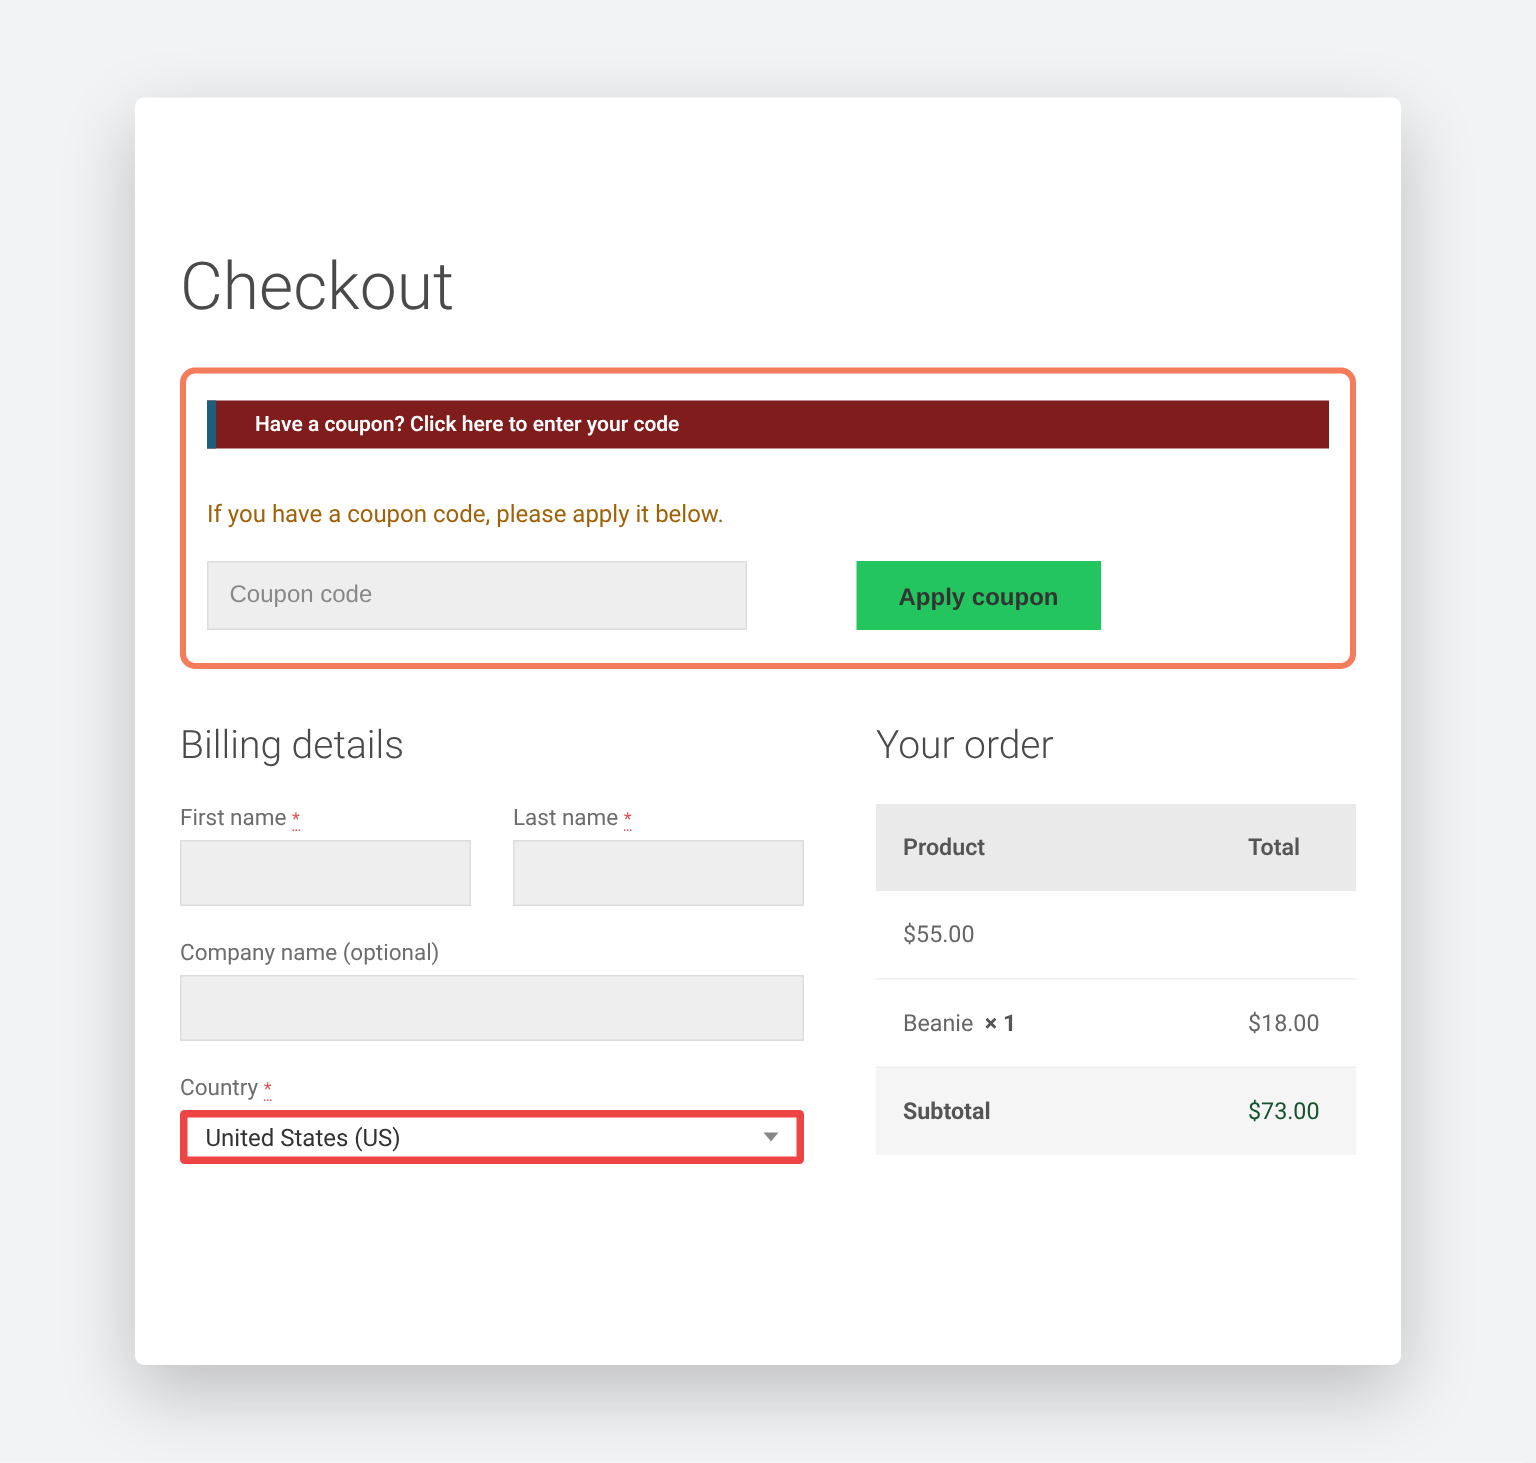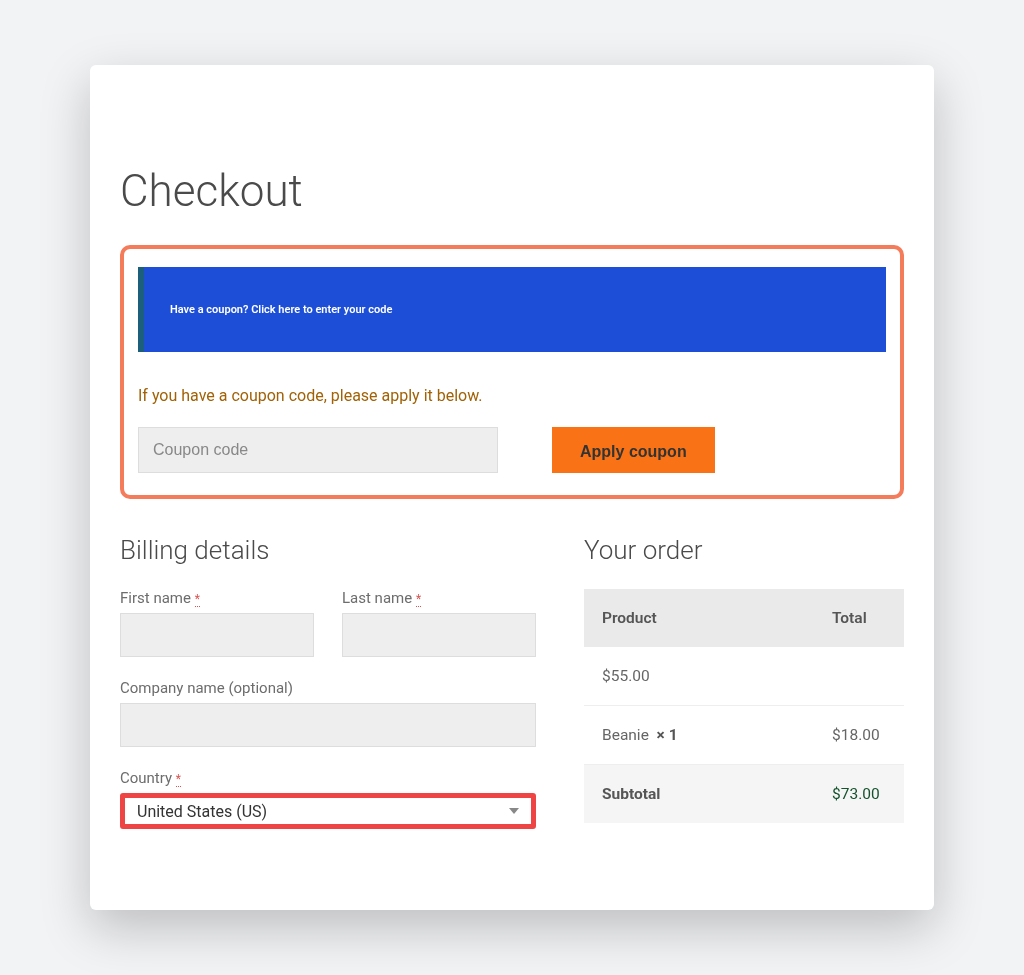--- a/index.html
+++ b/index.html
@@ -26,53 +26,54 @@
       color: #4a4a4a;
       margin-bottom: 28px;
     }
     .highlight-box {
       border: 4px solid #f47c5a;
       border-radius: 10px;
       padding: 18px 14px 22px 14px;
       margin-bottom: 36px;
     }
     .coupon-banner {
-      background: #1d4ed8;
+      background: #7f1d1d;
       color: #fff;
-      padding: 36px 26px;
+      padding: 8px 26px;
       font-weight: 600;
-      font-size: 11px;
+      font-size: 14px;
       border-left: 6px solid #1b5f7d;
     }
     .coupon-instructions {
       margin-top: 34px;
       margin-bottom: 22px;
       font-size: 16px;
       color: #a16207;
     }
-    .coupon-row { display: flex; gap: 54px; align-items: stretch; }
+    .coupon-row { display: flex; gap: 37px; align-items: stretch; }
     .coupon-input {
       width: 360px;
       height: 46px;
       background: #eee;
       border: 1px solid #ddd;
       padding: 0 14px;
       font-size: 16px;
       color: #555;
     }
     .coupon-input::placeholder { color: #888; }
     .apply-btn {
-      background: #f97316;
+      background: #22c55e;
       border: none;
       height: 46px;
       padding: 16px 28px;
       font-weight: 600;
       font-size: 16px;
       color: #333;
       cursor: pointer;
+      margin-left: 36px;
     }
     .columns { display: flex; gap: 48px; }
     .col-left { flex: 1; }
     .col-right { width: 320px; }
     h2.section-title {
       font-size: 26px;
       font-weight: 300;
       color: #4a4a4a;
       margin-bottom: 24px;
     }

